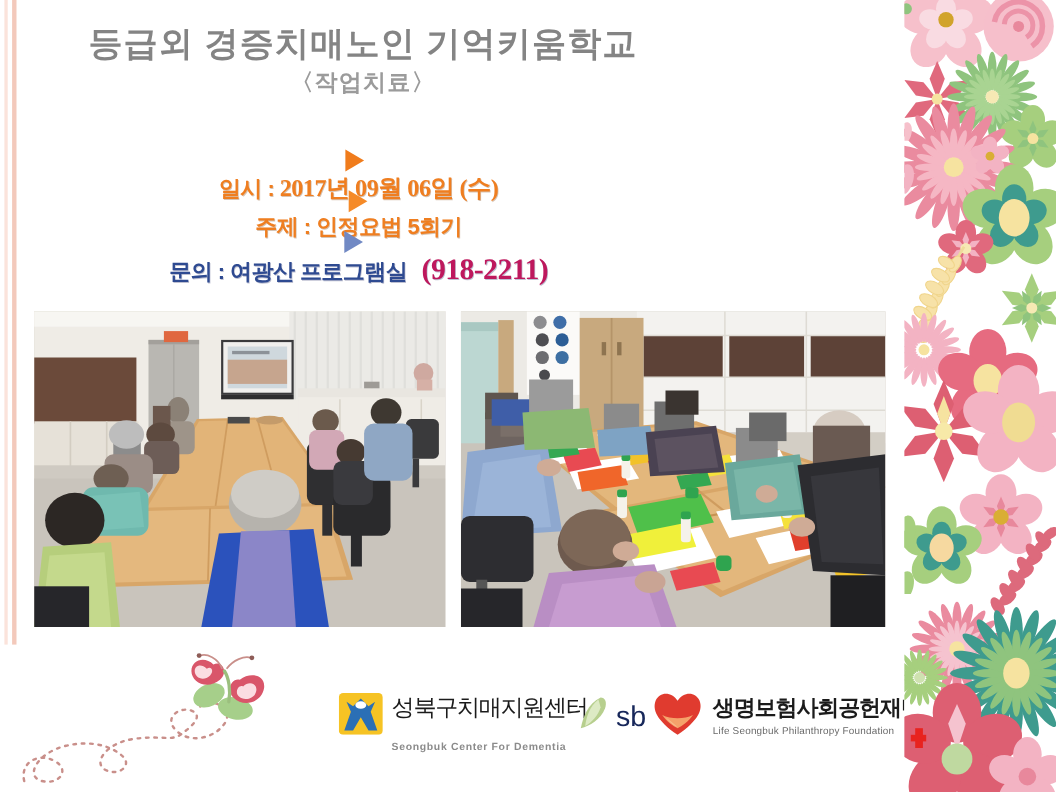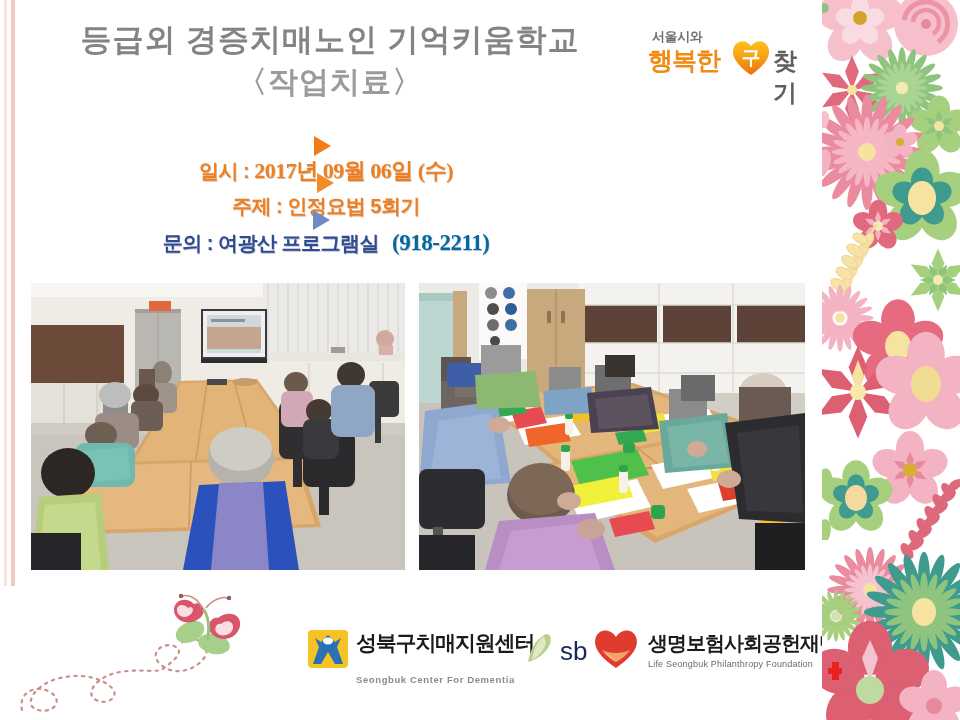--- a/index.html
+++ b/index.html
@@ -19,21 +19,21 @@
   .floral-panel{position:absolute;left:822px;top:0;width:138px;height:720px;background:#ffffff;overflow:hidden;}
   .floral-panel svg{display:block;}
 
   
   .title-block{position:absolute;left:0;top:22px;width:660px;text-align:center;}
   .title-line1{
     font-size:31px;font-weight:bold;color:#848484;letter-spacing:1px;
     line-height:1.18;white-space:nowrap;
   }
   .title-line2{
-    font-size:30px;font-weight:bold;color:#9b9b9b;letter-spacing:1px;
+    font-size:21px;font-weight:bold;color:#9b9b9b;letter-spacing:1px;
     line-height:1.25;margin-top:4px;
   }
 
   
   .seoul-logo{position:absolute;left:648px;top:28px;width:160px;height:58px;}
   .seoul-top{position:absolute;left:4px;top:0px;font-size:13px;color:#6d6d6d;font-weight:bold;letter-spacing:-0.4px;}
   .seoul-main{position:absolute;left:0px;top:16px;font-size:25px;font-weight:bold;color:#f08a12;letter-spacing:-1px;}
   .seoul-tail{position:absolute;left:125px;top:17px;font-size:24px;font-weight:bold;color:#5e5e5e;letter-spacing:-1px;}
   .seoul-heart{position:absolute;left:82px;top:9px;width:42px;height:40px;}
 
@@ -48,38 +48,38 @@
   .bullet-row.b2 .tri{margin-left:2px;}
   .bullet-row.b3 .tri{margin-left:9px;border-left-color:#f58a28;}
   .bullet-row.b4 .tri{margin-left:2px;border-left-color:#7189c4;}
   .bullet-text{
     font-size:20px;font-weight:bold;color:#ef7e20;letter-spacing:-0.5px;
     text-shadow:0.7px 0.7px 0 rgba(120,60,10,.30);
   }
   .bullet-row.b4 .bullet-text{color:#2e4a91;text-shadow:0.7px 0.7px 0 rgba(20,30,90,.28);}
   .bullet-text .num{font-family:"Liberation Serif","DejaVu Serif",serif;font-size:22px;}
   .bullet-text .phone{
-    font-family:"Liberation Serif","DejaVu Serif",serif;font-size:23px;color:#0369a1;margin-left:8px;
+    font-family:"Liberation Serif","DejaVu Serif",serif;font-size:27px;color:#be185d;margin-left:8px;
   }
 
   
   .photo{position:absolute;overflow:hidden;background:#d9d4cc;}
   .photo-left{left:31px;top:283px;width:374px;height:287px;}
   .photo-right{left:419px;top:283px;width:386px;height:287px;}
   .photo svg{display:block;}
 
   
   .butterfly-deco{position:absolute;left:8px;top:588px;width:300px;height:128px;}
 
   
   .footer-logos{position:absolute;left:300px;top:624px;width:520px;height:62px;}
 
   .logo-sb-mark{position:absolute;left:8px;top:6px;width:40px;height:38px;}
   .logo-sb-text{position:absolute;left:56px;top:5px;}
-  .logo-sb-kr{font-size:21px;font-weight:bold;color:#1b1b1b;letter-spacing:-1.2px;white-space:nowrap;}
+  .logo-sb-kr{font-size:21px;font-weight:normal;color:#1b1b1b;letter-spacing:-1.2px;white-space:nowrap;}
   .logo-sb-en{font-size:9.5px;font-weight:bold;color:#8b8b8b;letter-spacing:0.6px;white-space:nowrap;margin-top:17px;}
   .logo-sbmark2{position:absolute;left:226px;top:6px;width:82px;height:40px;}
 
   .logo-life-heart{position:absolute;left:292px;top:4px;width:48px;height:42px;}
   .logo-life-text{position:absolute;left:348px;top:6px;}
   .logo-life-kr{font-size:20px;font-weight:bold;color:#1b1b1b;letter-spacing:-1px;white-space:nowrap;}
   .logo-life-en{font-size:9px;color:#6a6a6a;letter-spacing:0.2px;white-space:nowrap;margin-top:2px;}
 </style>
 </head>
 <body>
@@ -87,36 +87,20 @@
 <div class="slide">
 
   <div class="edge-stripe-a"></div>
   <div class="edge-stripe-b"></div>
 
   <div class="title-block">
     <div class="title-line1">등급외 경증치매노인 기억키움학교</div>
     <div class="title-line2">〈작업치료〉</div>
   </div>
 
-  <div class="seoul-logo">
-    <div class="seoul-top">서울시와</div>
-    <div class="seoul-main">행복한</div>
-    <svg class="seoul-heart" viewBox="0 0 42 40">
-      <defs>
-        <linearGradient id="ghrt" x1="0" y1="0" x2="0" y2="1">
-          <stop offset="0" stop-color="#fcc21b"></stop>
-          <stop offset="0.55" stop-color="#f59b14"></stop>
-          <stop offset="1" stop-color="#ee6f0c"></stop>
-        </linearGradient>
-      </defs>
-      <path d="M21 38 C4 26 1 17 4 10 C7 3 16 2 21 9 C26 2 35 3 38 10 C41 17 38 26 21 38 Z" fill="url(#ghrt)"></path>
-      <text x="21" y="27" font-size="19" font-weight="bold" fill="#ffffff" text-anchor="middle" font-family="Liberation Sans, sans-serif">구</text>
-    </svg>
-    <div class="seoul-tail">찾기</div>
-  </div>
 
   <div class="bullets">
 
     <div class="bullet-row b1">
       <span class="tri"></span>
       <span class="bullet-text">
         <span>일시</span>
         <span>:</span>
         <span class="num">2017년 09월 06일 (수)</span>
       </span>

